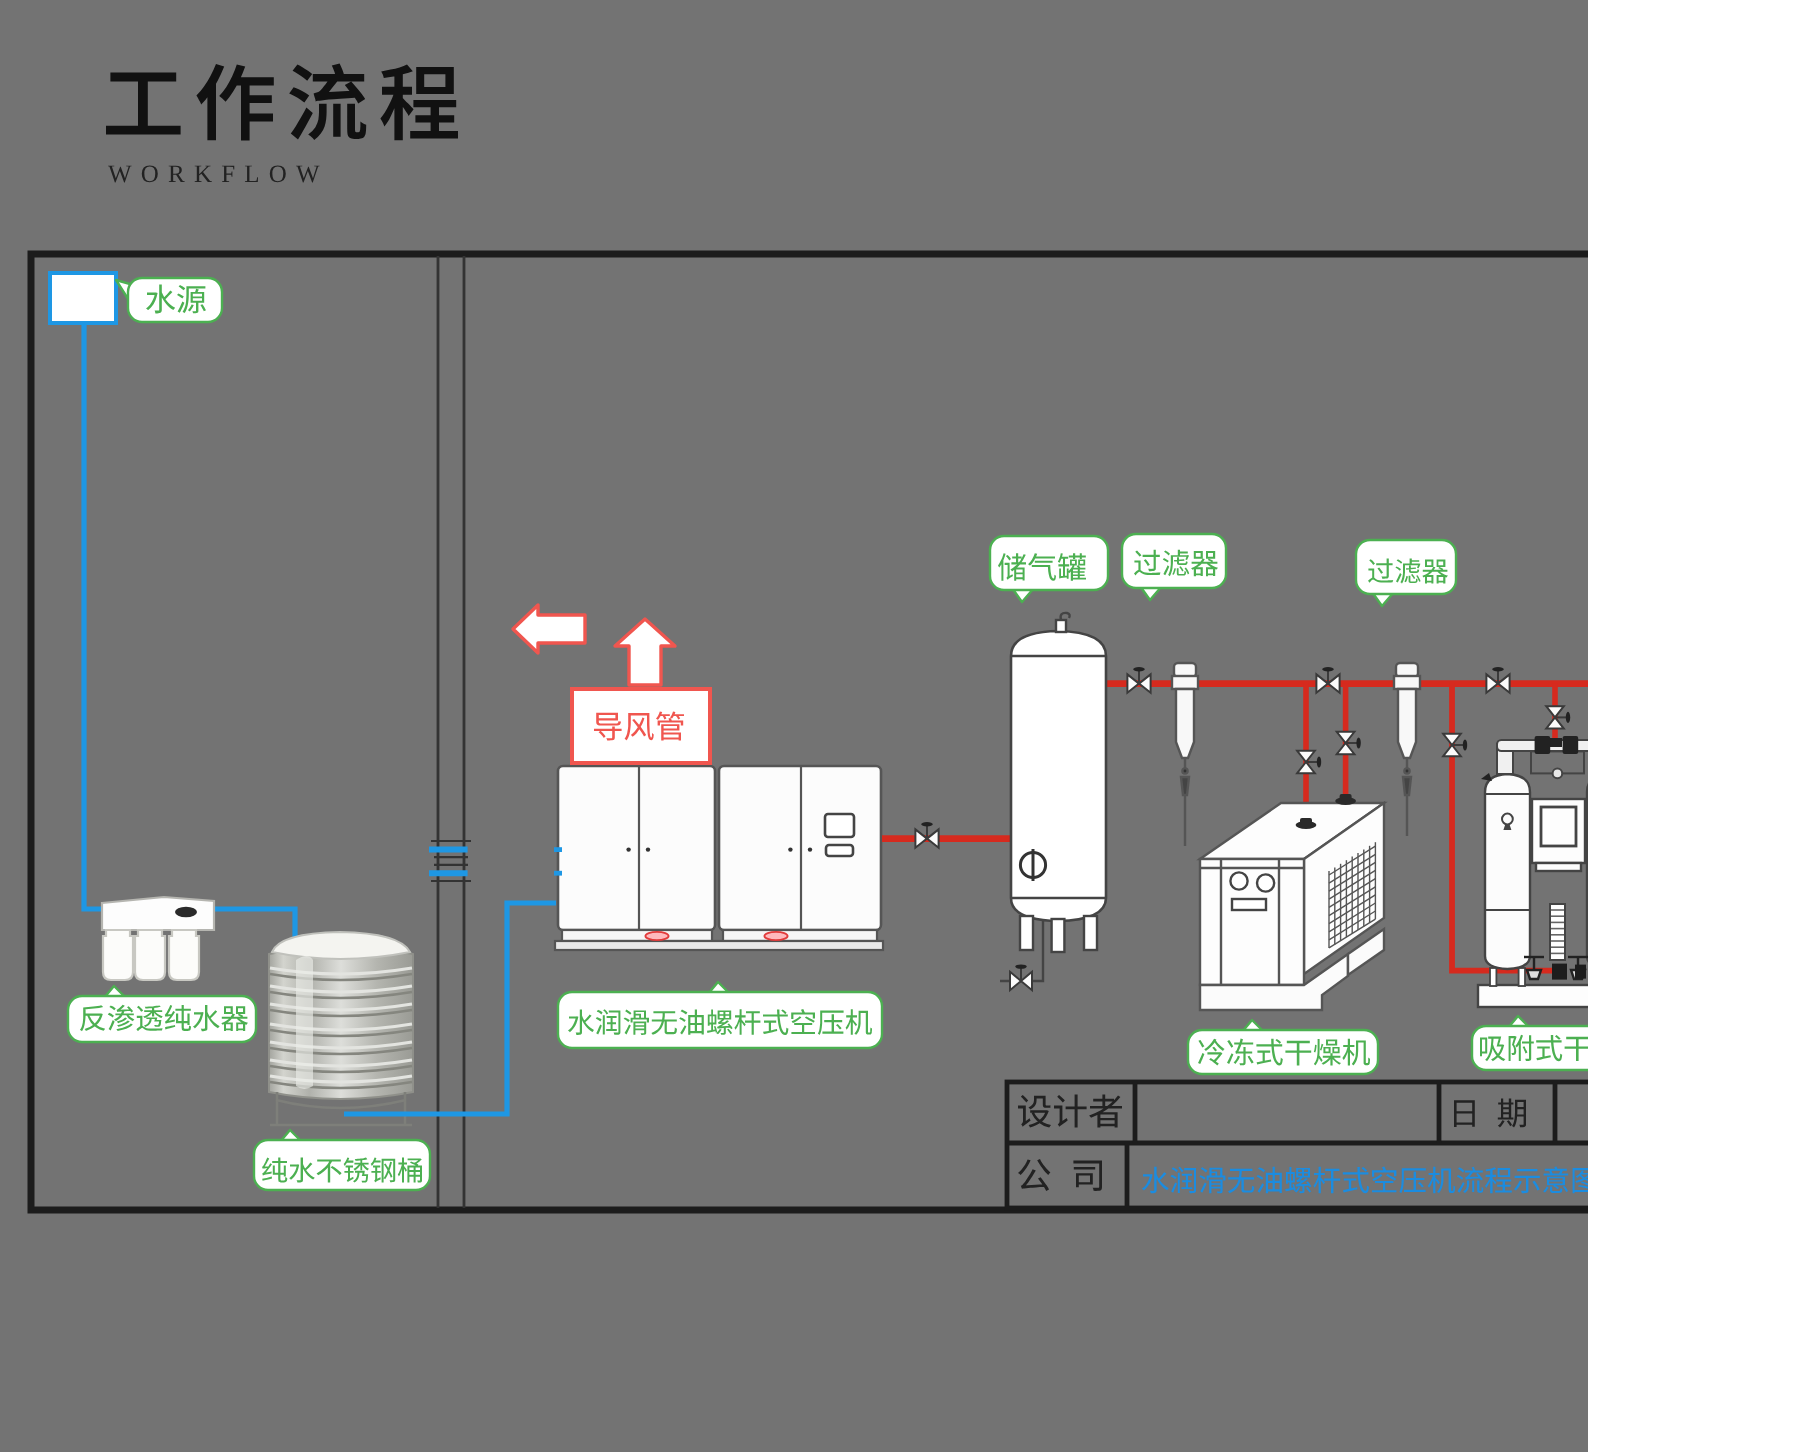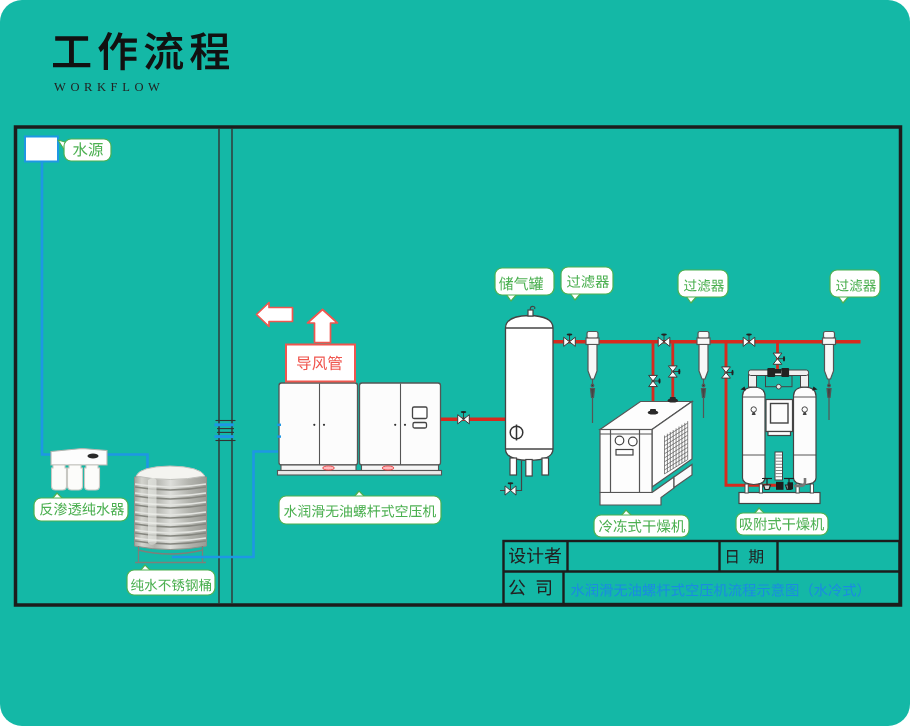--- a/index.html
+++ b/index.html
@@ -1,18 +1,18 @@
 <!DOCTYPE html>
 <html><head>
 <meta charset="utf-8">
 <title>工作流程</title>
 <style>
 html,body{margin:0;padding:0;background:#fff;}
-#page{position:relative;width:910px;height:726px;background:#14b8a6;overflow:hidden;
-font-family:"Liberation Sans",sans-serif;border-radius:22px;}
+#page{position:relative;width:794px;height:726px;background:#737373;overflow:hidden;
+font-family:"Liberation Sans",sans-serif;}
 </style>
 </head>
 <body>
 <div id="page">
 <svg width="910" height="726" viewBox="0 0 910 726">
 
 <path d="M55.2 36.3H88.1V40.7H55.2ZM53 62.9H90.3V67.2H53ZM69 38.6H73.9V64.7H69Z M117.3 38.6H136.9V42.7H115.3ZM122.6 47.6H135.9V51.5H122.6ZM122.6 56.7H136.5V60.7H122.6ZM120.5 40H124.8V70.2H120.5ZM118.4 32.3 122.6 33.3Q121.4 36.7 119.9 39.9Q118.3 43.1 116.5 45.9Q114.7 48.8 112.8 50.9Q112.5 50.5 111.9 50Q111.3 49.4 110.7 48.9Q110 48.3 109.6 48Q111.4 46.1 113.1 43.6Q114.7 41 116.1 38.1Q117.5 35.2 118.4 32.3ZM108 32 112.1 33.3Q110.7 36.8 108.9 40.3Q107.1 43.8 105 46.9Q102.9 50 100.6 52.3Q100.4 51.8 100 50.9Q99.5 50.1 99.1 49.2Q98.6 48.3 98.2 47.8Q100.2 45.9 102 43.3Q103.8 40.8 105.3 37.9Q106.8 35 108 32ZM103.7 43.1 108 38.8 108 38.8V70.1H103.7Z M156.4 37H182.1V40.8H156.4ZM166.6 51.9H170.3V68.4H166.6ZM159.5 51.9H163.3V56Q163.3 57.7 163.1 59.5Q162.9 61.3 162.3 63.2Q161.7 65 160.4 66.8Q159.2 68.5 157.1 70Q156.8 69.6 156.3 69Q155.7 68.5 155.2 68Q154.6 67.5 154.1 67.2Q156.5 65.5 157.7 63.6Q158.8 61.6 159.2 59.7Q159.5 57.7 159.5 55.9ZM172.4 42.5 175.6 40.7Q176.8 42 178.1 43.6Q179.5 45.2 180.7 46.7Q181.9 48.3 182.6 49.5L179.1 51.7Q178.5 50.5 177.4 48.9Q176.2 47.3 174.9 45.7Q173.6 44 172.4 42.5ZM173.6 51.9H177.5V64.6Q177.5 65.2 177.6 65.5Q177.6 65.8 177.7 65.9Q177.8 66 177.9 66Q178.1 66.1 178.2 66.1Q178.4 66.1 178.6 66.1Q178.9 66.1 179.1 66.1Q179.3 66.1 179.5 66Q179.6 66 179.7 66Q179.9 65.7 180.1 64.8Q180.1 64.3 180.2 63.3Q180.2 62.2 180.2 60.8Q180.8 61.3 181.6 61.7Q182.4 62.2 183.1 62.4Q183.1 63.8 183 65.2Q182.9 66.6 182.7 67.2Q182.3 68.4 181.4 69Q181 69.2 180.4 69.3Q179.8 69.5 179.2 69.5Q178.8 69.5 178.1 69.5Q177.5 69.5 177.1 69.5Q176.5 69.5 175.8 69.3Q175 69 174.5 68.6Q174 68 173.8 67.2Q173.6 66.4 173.6 64.4ZM157.8 50.7Q157.8 50.2 157.6 49.5Q157.3 48.7 157.1 47.9Q156.9 47.2 156.8 46.7Q157.4 46.6 158.3 46.3Q159.2 46 159.9 45.5Q160.3 45.1 161.1 44.2Q161.8 43.2 162.8 42.1Q163.7 40.9 164.5 39.8Q165.4 38.7 165.9 38H170.6Q169.9 39.1 168.8 40.5Q167.8 41.8 166.6 43.3Q165.5 44.7 164.5 46Q163.4 47.3 162.6 48.2Q162.6 48.2 162.1 48.4Q161.6 48.5 160.9 48.8Q160.2 49 159.5 49.4Q158.8 49.7 158.3 50Q157.8 50.4 157.8 50.7ZM157.8 50.7 157.7 47.7 160.1 46.3 178.2 45.3Q178.3 46.2 178.5 47.2Q178.7 48.1 178.9 48.8Q173.7 49.2 170.1 49.4Q166.6 49.7 164.4 49.8Q162.1 50 160.8 50.2Q159.6 50.3 158.9 50.4Q158.3 50.6 157.8 50.7ZM165.9 32.8 169.8 31.8Q170.5 33.2 171.2 34.9Q171.8 36.5 172.1 37.7L168 38.8Q167.8 37.6 167.2 35.9Q166.6 34.2 165.9 32.8ZM146.3 35.4 148.7 32.3Q150 32.9 151.4 33.7Q152.8 34.6 154 35.4Q155.3 36.3 156.1 37L153.6 40.4Q152.8 39.7 151.6 38.8Q150.4 37.9 149 37Q147.6 36.1 146.3 35.4ZM144.6 46.8 146.8 43.6Q148.1 44.1 149.6 44.8Q151.1 45.5 152.4 46.3Q153.7 47.1 154.6 47.8L152.2 51.3Q151.4 50.6 150.1 49.7Q148.8 48.9 147.4 48.1Q145.9 47.4 144.6 46.8ZM145.4 66.8Q146.5 65.3 147.9 63.1Q149.2 60.9 150.6 58.5Q152 56.1 153.2 53.7L156.4 56.5Q155.3 58.7 154 61Q152.8 63.3 151.5 65.5Q150.3 67.7 149 69.7Z M215.3 51.5H219.5V68H215.3ZM206.7 50H228.1V53.6H206.7ZM205.1 65.5H229V69.2H205.1ZM207.7 57.6H227.1V61.2H207.7ZM212.1 37.1V43.5H222.7V37.1ZM208.1 33.5H226.9V47H208.1ZM197.2 35.5H201.4V70.1H197.2ZM191 43.4H206V47.4H191ZM197.5 45 200 46.1Q199.4 48.3 198.5 50.7Q197.7 53 196.7 55.3Q195.7 57.6 194.6 59.7Q193.4 61.7 192.2 63.2Q191.9 62.3 191.3 61.1Q190.7 60 190.2 59.2Q191.3 58 192.4 56.3Q193.4 54.6 194.4 52.6Q195.4 50.7 196.2 48.7Q197 46.8 197.5 45ZM203.5 32.3 206.4 35.6Q204.4 36.4 201.9 37Q199.4 37.7 196.8 38.2Q194.2 38.6 191.9 39Q191.7 38.3 191.4 37.3Q191 36.4 190.6 35.7Q192.9 35.3 195.3 34.8Q197.7 34.3 199.8 33.7Q202 33 203.5 32.3ZM201.3 49Q201.6 49.3 202.4 50.1Q203.2 50.9 204.1 51.8Q205 52.7 205.7 53.5Q206.5 54.3 206.8 54.6L204.3 58Q204 57.2 203.3 56.3Q202.7 55.3 202 54.2Q201.2 53.2 200.6 52.2Q199.9 51.3 199.4 50.7Z" fill="#111"></path>
 
 <text x="54" y="91" font-family="Liberation Serif, serif" font-size="12.5" letter-spacing="4.6" fill="#222">WORKFLOW</text>
 

